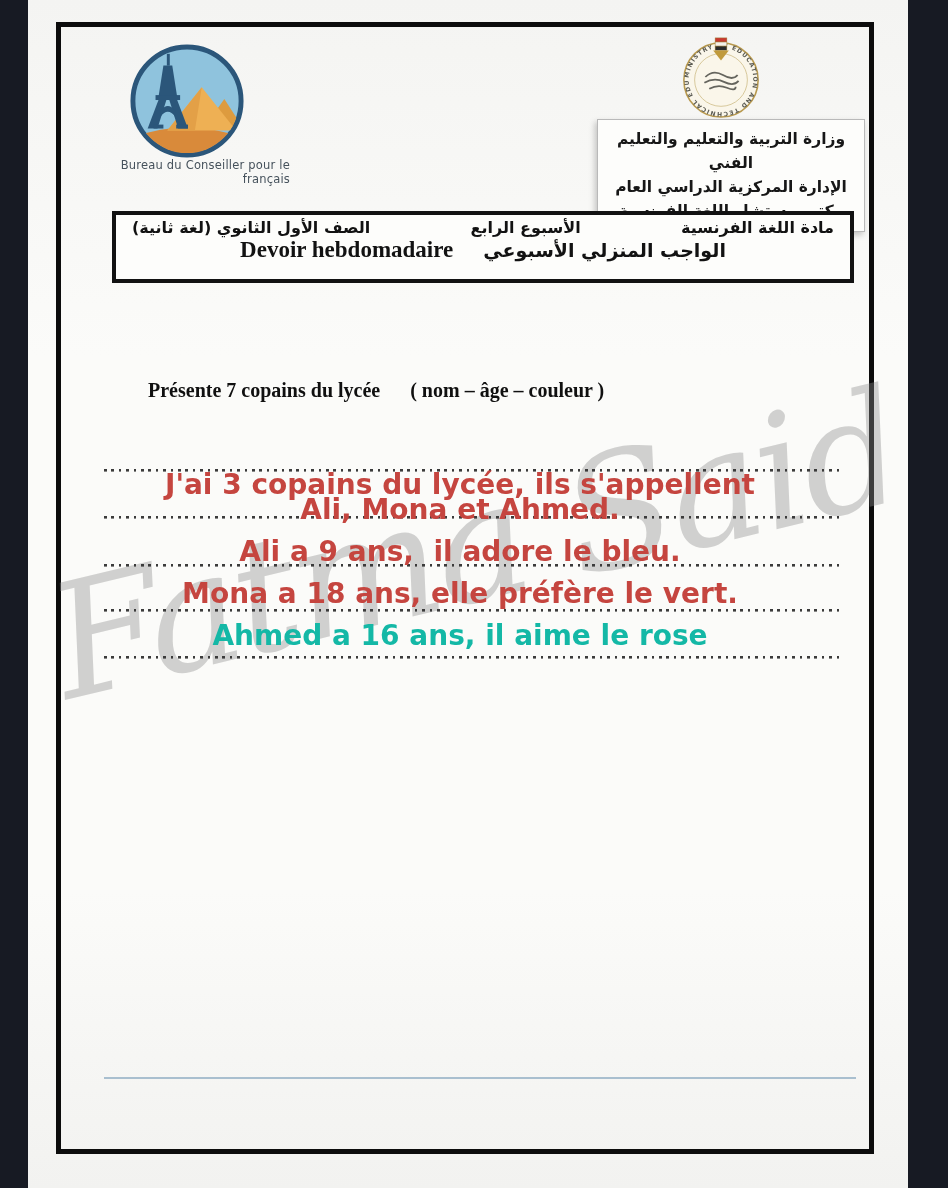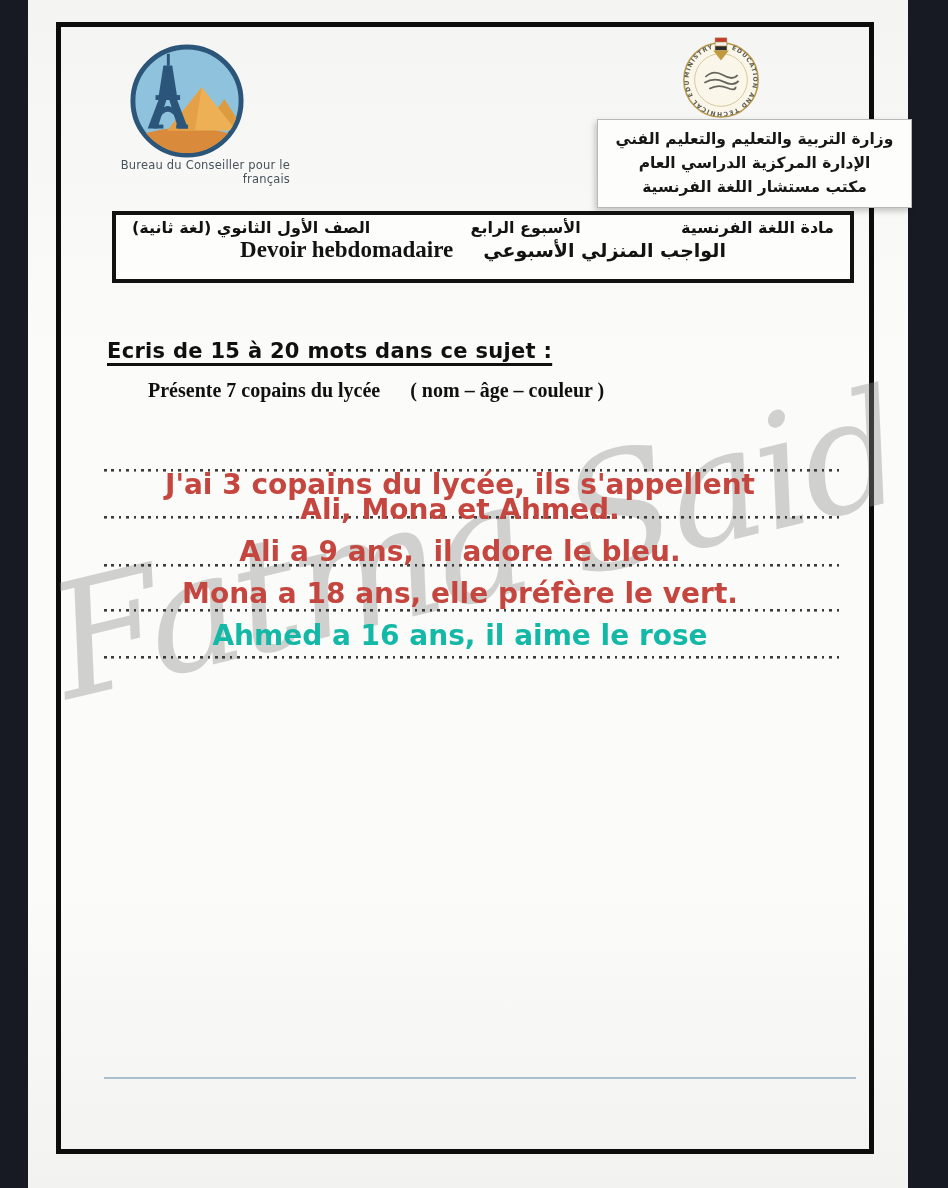--- a/index.html
+++ b/index.html
@@ -18,21 +18,21 @@
     border:5px solid #0c0c0c; background:transparent;
   }
   
   .bureau-logo { position:absolute; left:128px; top:42px; width:118px; height:118px; }
   .bureau-caption {
     position:absolute; left:86px; top:158px; width:204px; text-align:right;
     font-size:11.5px; color:#46525c; letter-spacing:.2px;
   }
   .emblem { position:absolute; left:678px; top:34px; width:86px; height:86px; }
   .ministry-box {
-    position:absolute; left:597px; top:119px; width:315px; padding:7px 6px 8px;
+    position:absolute; left:597px; top:119px; width:268px; padding:7px 6px 8px;
     background:#fdfdfb; border:1.5px solid #b9b9b9;
     box-shadow:-2px 3px 6px rgba(0,0,0,.22);
     text-align:center; direction:rtl;
   }
   .ministry-box div { font-weight:bold; font-size:15.5px; line-height:24px; color:#171717; }
   
   .header-box {
     position:absolute; left:112px; top:211px; width:742px; height:72px;
     border:4px solid #121212; background:#fdfdfb; padding:3px 16px 0;
   }
@@ -146,21 +146,20 @@
       <span>مادة اللغة الفرنسية</span>
       <span>الأسبوع الرابع</span>
       <span>الصف الأول الثانوي (لغة ثانية)</span>
     </div>
     <div class="header-row2">
       <span class="devoir-fr">Devoir hebdomadaire</span>
       <span class="devoir-ar">الواجب المنزلي الأسبوعي</span>
     </div>
   </div>
 
-  <div class="task-instruction">Ecris de 15 à 20 mots dans ce sujet :</div>
   <div class="task-topic">
     <span>Présente 7 copains du lycée</span>
     <span>( nom – âge – couleur )</span>
   </div>
 
   <div class="watermark">Fatma Said</div>
 
   <div class="dotline" style="top:469px"></div>
   <div class="dotline" style="top:516px"></div>
   <div class="dotline" style="top:564px"></div>

